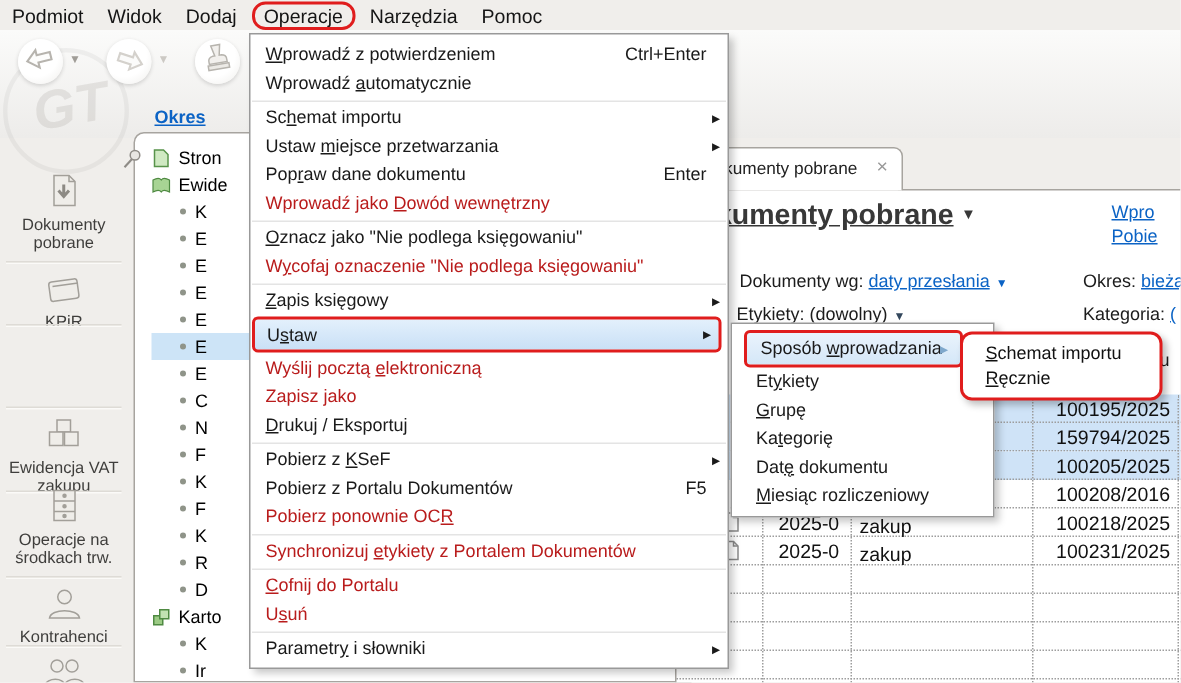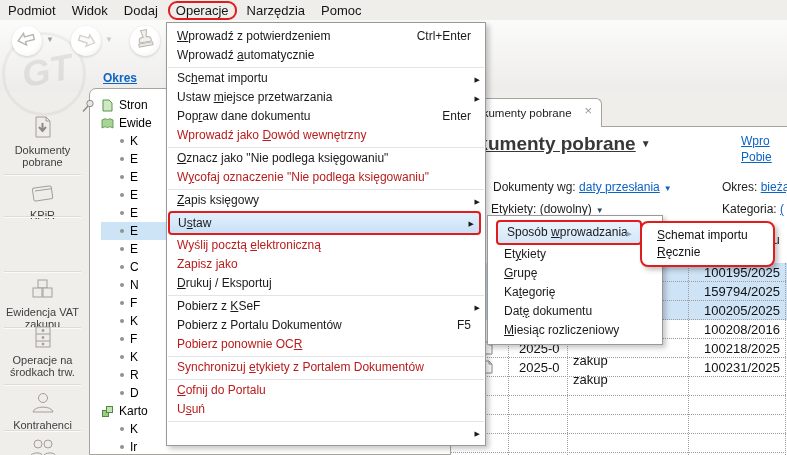--- a/index.html
+++ b/index.html
@@ -49,21 +49,21 @@
   .tri{font-size:8px;margin-left:4px;}
   .tri.b{color:var(--blue);}
   .tri.d{color:#33475c;}
   .hfrag{position:absolute;left:316px;top:106px;font-size:12px;color:#1c1c1c;}
 
   
   .tbl{position:absolute;left:0;top:136px;right:0;bottom:0;}
   .rowt{position:absolute;left:0;width:337px;height:19px;border-bottom:1px dotted #9d9d9d;box-sizing:border-box;font-size:13px;color:#111;}
   .rowt.sel{background:var(--selblue);}
   .per{position:absolute;left:68px;top:2px;}
-  .typ{position:absolute;left:122px;top:14px;}
+  .typ{position:absolute;left:122px;top:4px;}
   .num{position:absolute;right:8px;top:2px;}
   .dic{position:absolute;left:31px;top:2px;}
   .vln{position:absolute;top:0;bottom:0;width:0;border-left:1px dotted #9d9d9d;}
 
   
   .menu{position:absolute;left:166px;top:22px;width:320px;background:#fff;border:1px solid #999;box-shadow:3px 3px 5px rgba(0,0,0,.22);box-sizing:border-box;padding:4px 0 3px;z-index:20;}
   .mi{position:relative;height:19px;line-height:19px;font-size:12px;color:#1a1a1a;padding-left:10px;white-space:nowrap;}
   .mi.dis{color:#b91c1c;}
   .mi .sc{position:absolute;right:14px;}
   .mi .ar{position:absolute;right:5px;top:1px;font-size:7px;}
@@ -375,21 +375,21 @@
     <div class="msep"></div>
     <div class="mi"><span>Pobierz z <u>K</u>SeF</span><span class="ar">▶</span></div>
     <div class="mi"><span>Pobierz z Portalu Dokumentów</span><span class="sc">F5</span></div>
     <div class="mi dis"><span>Pobierz ponownie OC<u>R</u></span></div>
     <div class="msep"></div>
     <div class="mi dis"><span>Synchronizuj <u>e</u>tykiety z Portalem Dokumentów</span></div>
     <div class="msep"></div>
     <div class="mi dis"><span><u>C</u>ofnij do Portalu</span></div>
     <div class="mi dis"><span>U<u>s</u>uń</span></div>
     <div class="msep"></div>
-    <div class="mi"><span class="ar">▶</span></div>
+    <div class="mi"><span>Parametr<u>y</u> i słowniki</span><span class="ar">▶</span></div>
   </div>
 
   <div class="submenu">
     <div class="si si0">
       <div class="ring"><span>Sposób <u>w</u>prowadzania</span><span class="ar">▶</span></div>
     </div>
     <div class="si"><span>Et<u>y</u>kiety</span></div>
     <div class="si"><span><u>G</u>rupę</span></div>
     <div class="si"><span>Ka<u>t</u>egorię</span></div>
     <div class="si"><span>Dat<u>ę</u> dokumentu</span></div>

